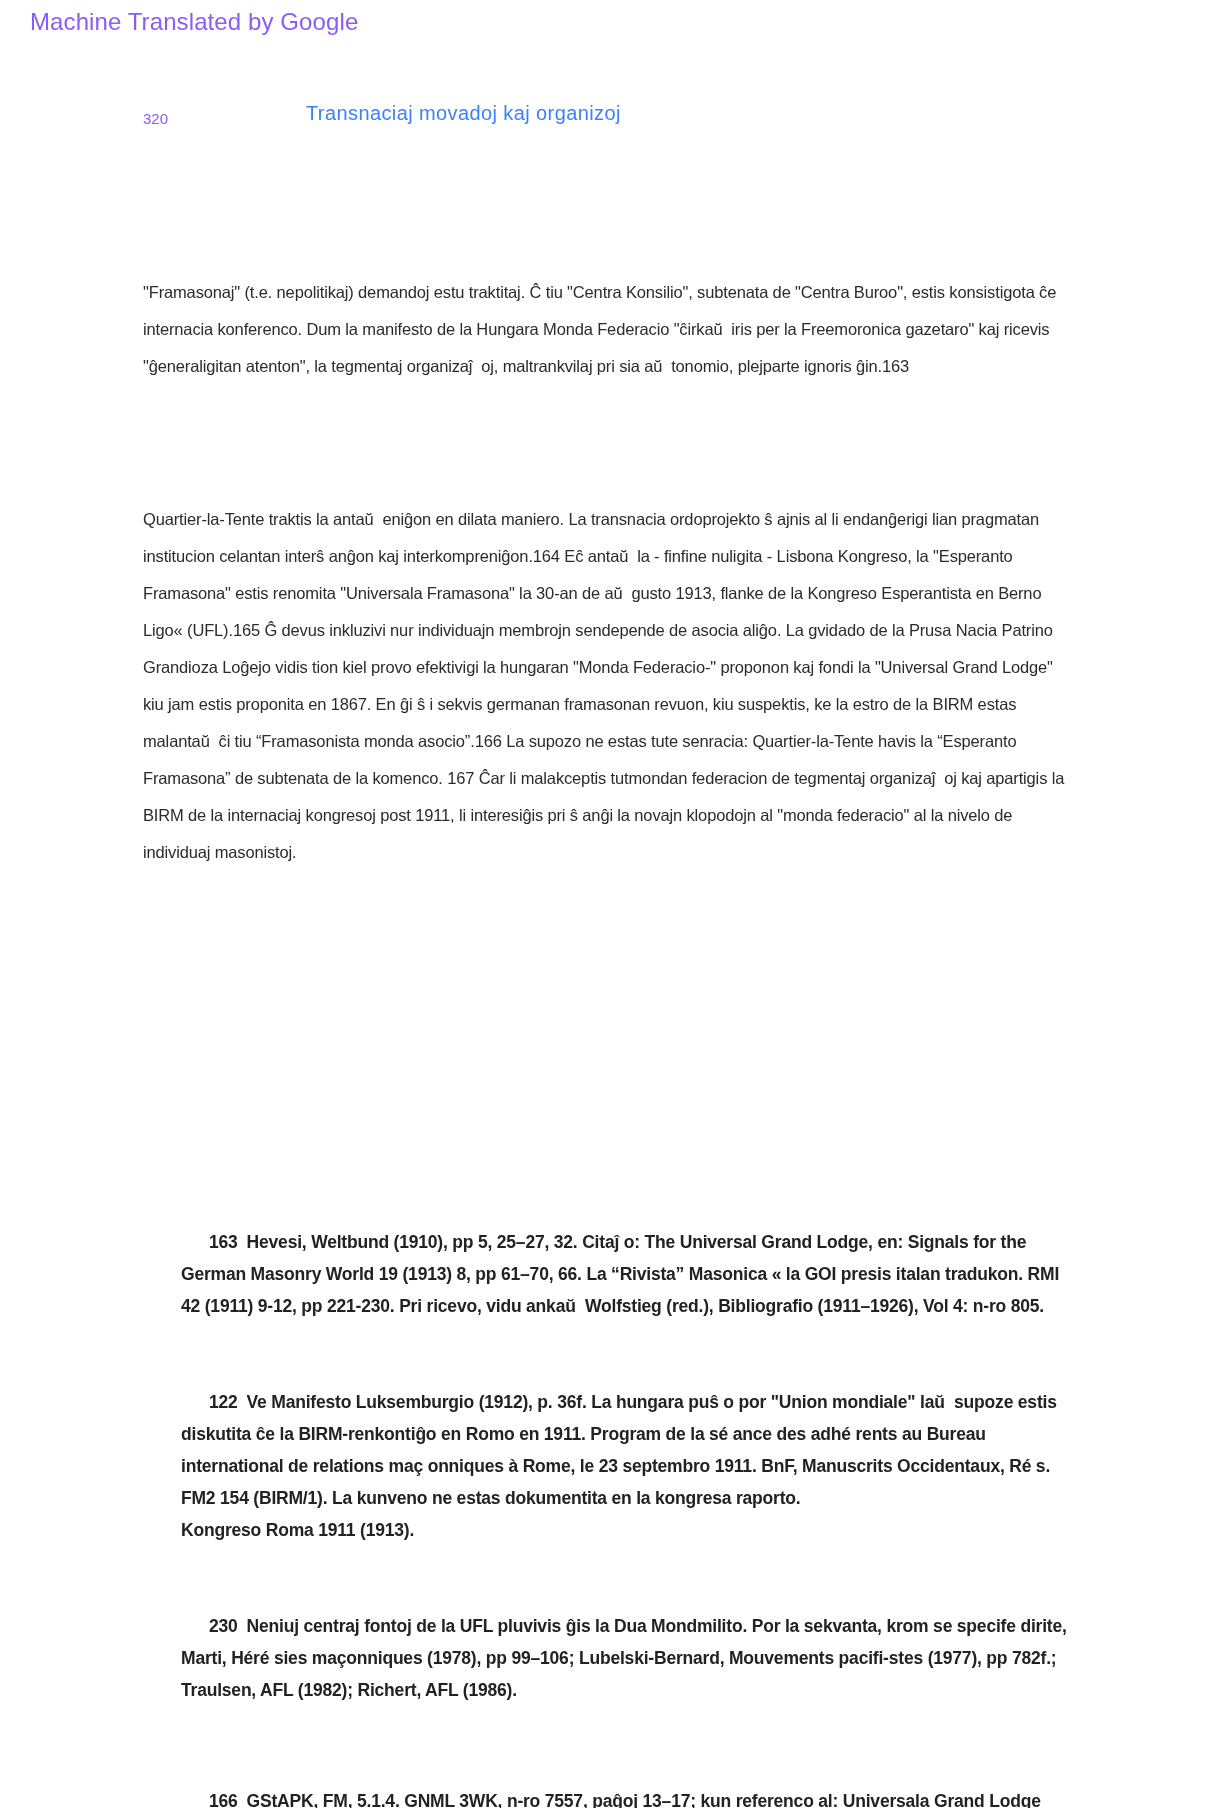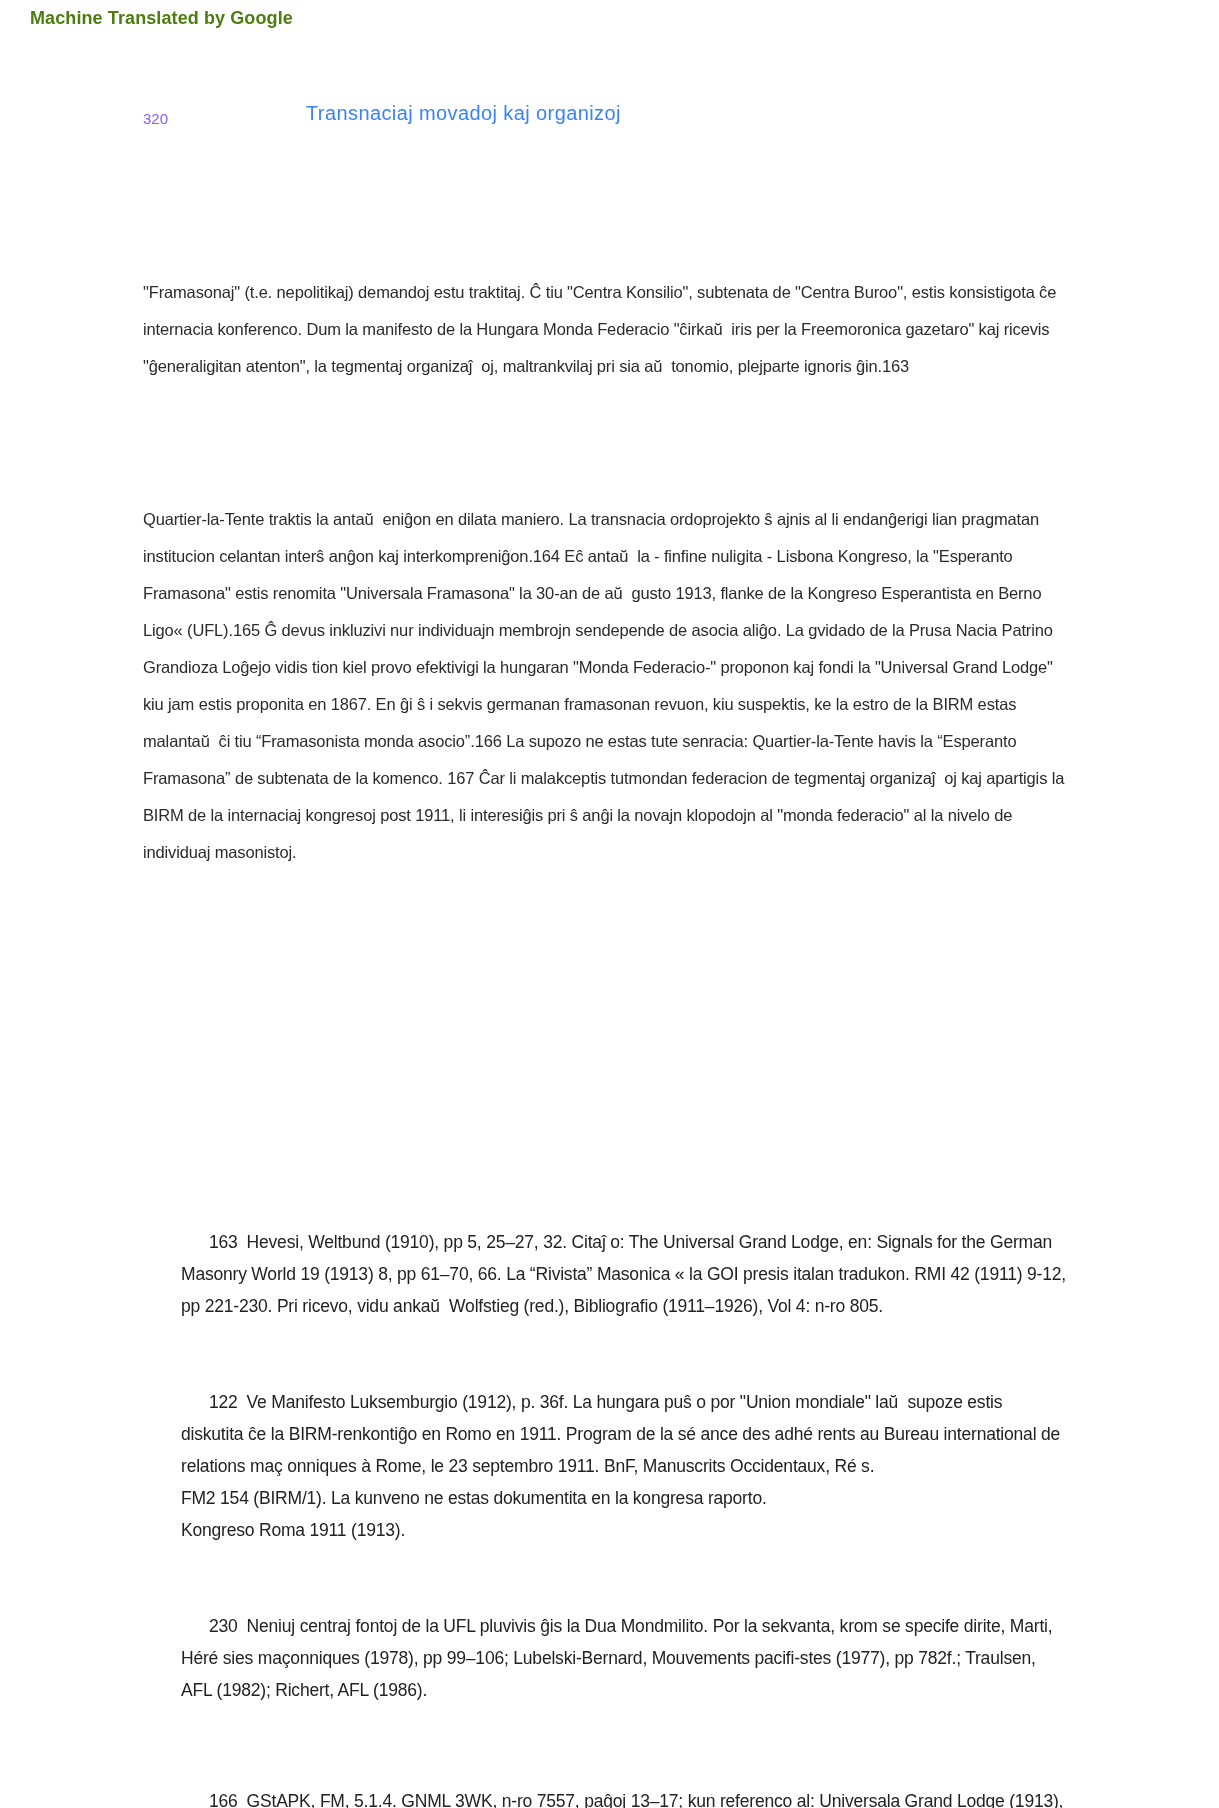--- a/index.html
+++ b/index.html
@@ -6,21 +6,21 @@
   body {
     width: 1219px; height: 1808px;
     background: #ffffff;
     font-family: "Liberation Sans", sans-serif;
     color: #242424;
     position: relative;
     overflow: hidden;
   }
   .banner {
     position: absolute; left: 30px; top: 8px;
-    font-size: 18px; font-weight: 700; color: #4d7c0f;
+    font-size: 24px; font-weight: 400; color: #8b5cf6;
     letter-spacing: 0.1px;
   }
   .page-number {
     position: absolute; left: 143px; top: 110px;
     font-size: 15px; color: #8b5cf6;
   }
   .page-title {
     position: absolute; left: 306px; top: 102px;
     font-size: 20px; color: #3b82f6; letter-spacing: 0.4px;
   }
@@ -34,20 +34,21 @@
   .content p + p { margin-top: 42px; }
   .content p.indent { text-indent: 27px; }
   .footnotes {
     position: absolute; left: 143px; top: 1194px; width: 926px;
     font-size: 17.5px; line-height: 32px; color: #222222;
     letter-spacing: -0.2px;
   }
   .footnote {
     padding-left: 38px; text-indent: -38px;
     white-space: pre-wrap;
+    font-weight: bold;
   }
   .footnote.gap-before { margin-top: 15px; }
   .fn-num { padding-right: 9px; }
 </style>
 </head>
 <body>
 
 <div class="page">
 
   <div class="banner">Machine Translated by Google</div>

